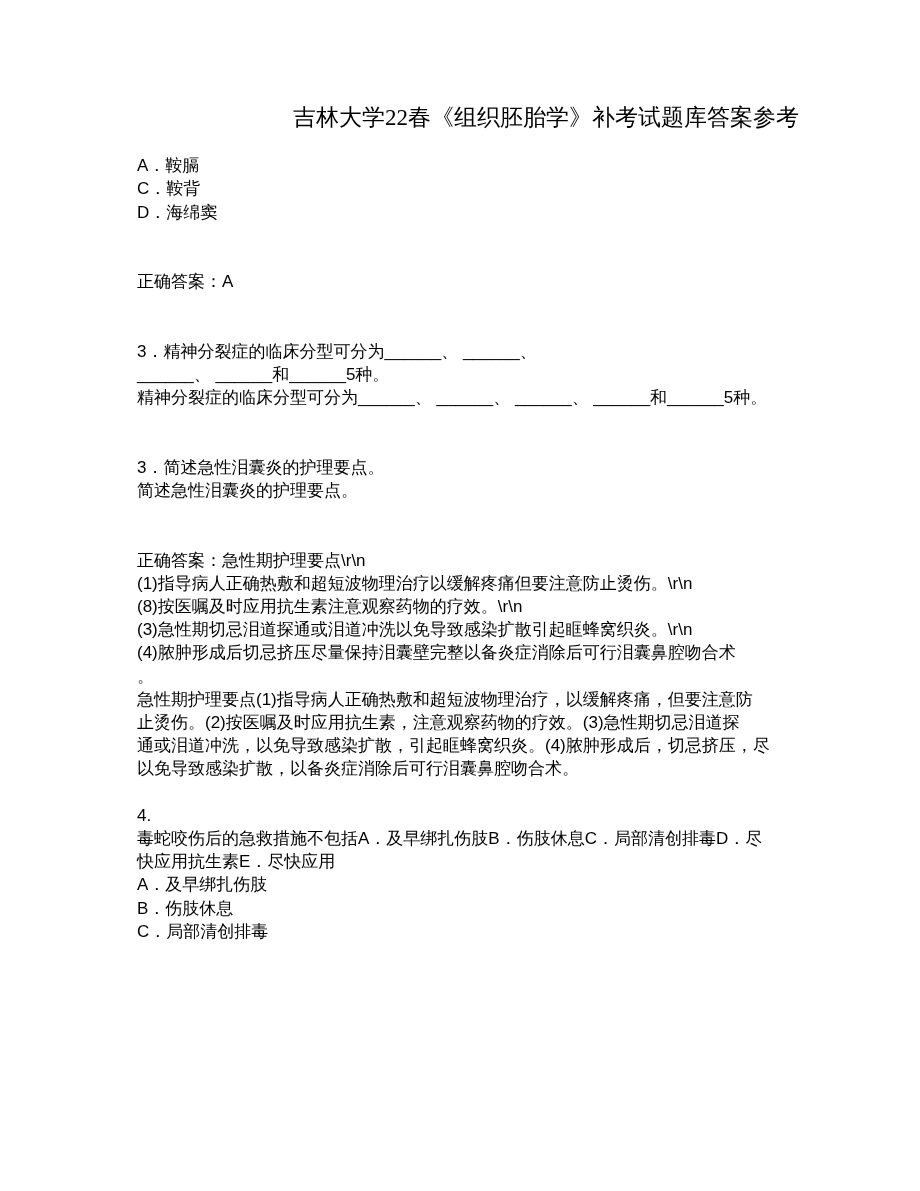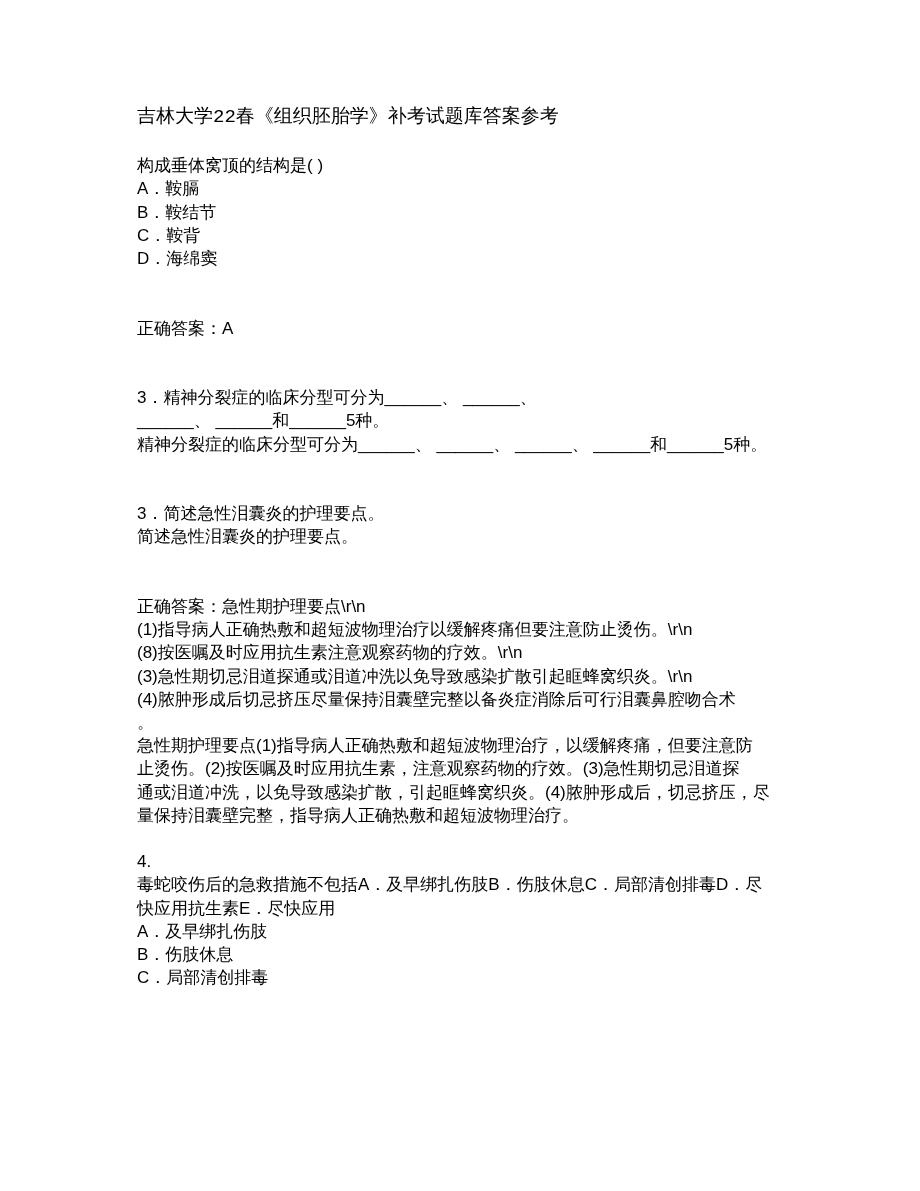--- a/index.html
+++ b/index.html
@@ -23,41 +23,39 @@
     width: 662px;
   }
   .line {
     font-size: 17px;
     line-height: 23.2px;
     min-height: 23.2px;
     white-space: pre;
     color: #000000;
   }
   .line.title {
-    font-family: Liberation Mono, monospace;
-    font-size: 19px;
+    font-family: Liberation Serif, serif;
+    font-size: 23px;
     line-height: 27px;
     min-height: 27px;
-    text-align: left;
+    text-align: right;
     white-space: normal;
   }
   .blank {  }
 </style>
 </head>
 <body>
 
 <div class="page">
   <div class="content">
 
     <div class="line title">吉林大学22春《组织胚胎学》补考试题库答案参考</div>
     <div class="line blank"></div>
 
-    <div class="line">构成垂体窝顶的结构是( )</div>
     <div class="line">A．鞍膈</div>
-    <div class="line">B．鞍结节</div>
     <div class="line">C．鞍背</div>
     <div class="line">D．海绵窦</div>
     <div class="line blank"></div>
     <div class="line blank"></div>
     <div class="line">正确答案：A</div>
     <div class="line blank"></div>
     <div class="line blank"></div>
 
     <div class="line">3．精神分裂症的临床分型可分为______、 ______、</div>
     <div class="line">______、 ______和______5种。</div>
@@ -71,21 +69,21 @@
     <div class="line blank"></div>
     <div class="line">正确答案：急性期护理要点\r\n</div>
     <div class="line">(1)指导病人正确热敷和超短波物理治疗以缓解疼痛但要注意防止烫伤。\r\n</div>
     <div class="line">(8)按医嘱及时应用抗生素注意观察药物的疗效。\r\n</div>
     <div class="line">(3)急性期切忌泪道探通或泪道冲洗以免导致感染扩散引起眶蜂窝织炎。\r\n</div>
     <div class="line">(4)脓肿形成后切忌挤压尽量保持泪囊壁完整以备炎症消除后可行泪囊鼻腔吻合术</div>
     <div class="line">。</div>
     <div class="line">急性期护理要点(1)指导病人正确热敷和超短波物理治疗，以缓解疼痛，但要注意防</div>
     <div class="line">止烫伤。(2)按医嘱及时应用抗生素，注意观察药物的疗效。(3)急性期切忌泪道探</div>
     <div class="line">通或泪道冲洗，以免导致感染扩散，引起眶蜂窝织炎。(4)脓肿形成后，切忌挤压，尽</div>
-    <div class="line">量保持泪囊壁完整，指导病人正确热敷和超短波物理治疗。</div>
+    <div class="line">以免导致感染扩散，以备炎症消除后可行泪囊鼻腔吻合术。</div>
     <div class="line blank"></div>
 
     <div class="line">4.</div>
     <div class="line">毒蛇咬伤后的急救措施不包括A．及早绑扎伤肢B．伤肢休息C．局部清创排毒D．尽</div>
     <div class="line">快应用抗生素E．尽快应用</div>
     <div class="line">A．及早绑扎伤肢</div>
     <div class="line">B．伤肢休息</div>
     <div class="line">C．局部清创排毒</div>
 
   </div>

